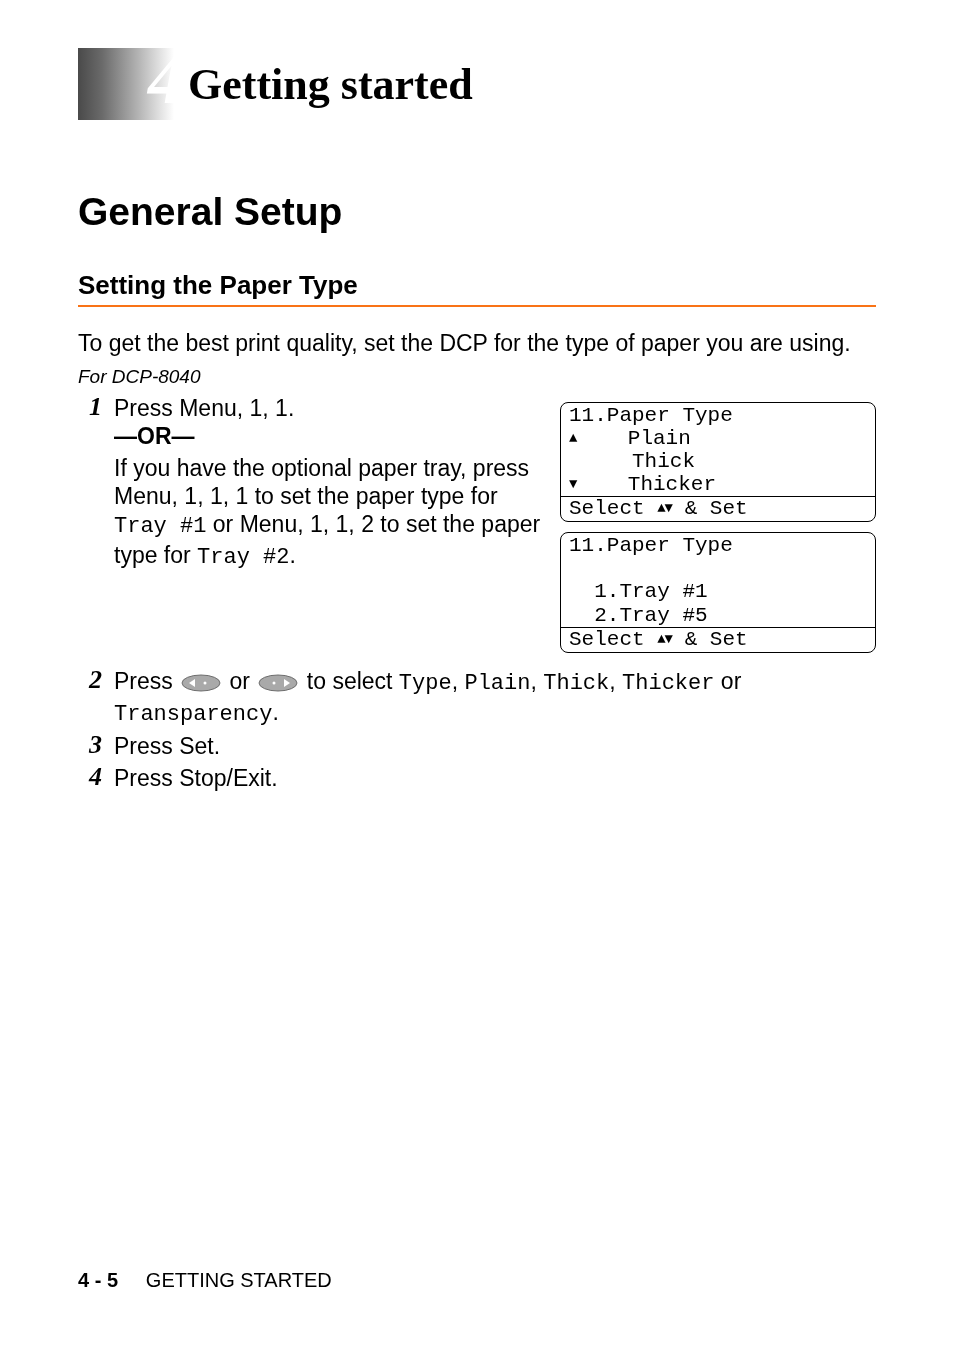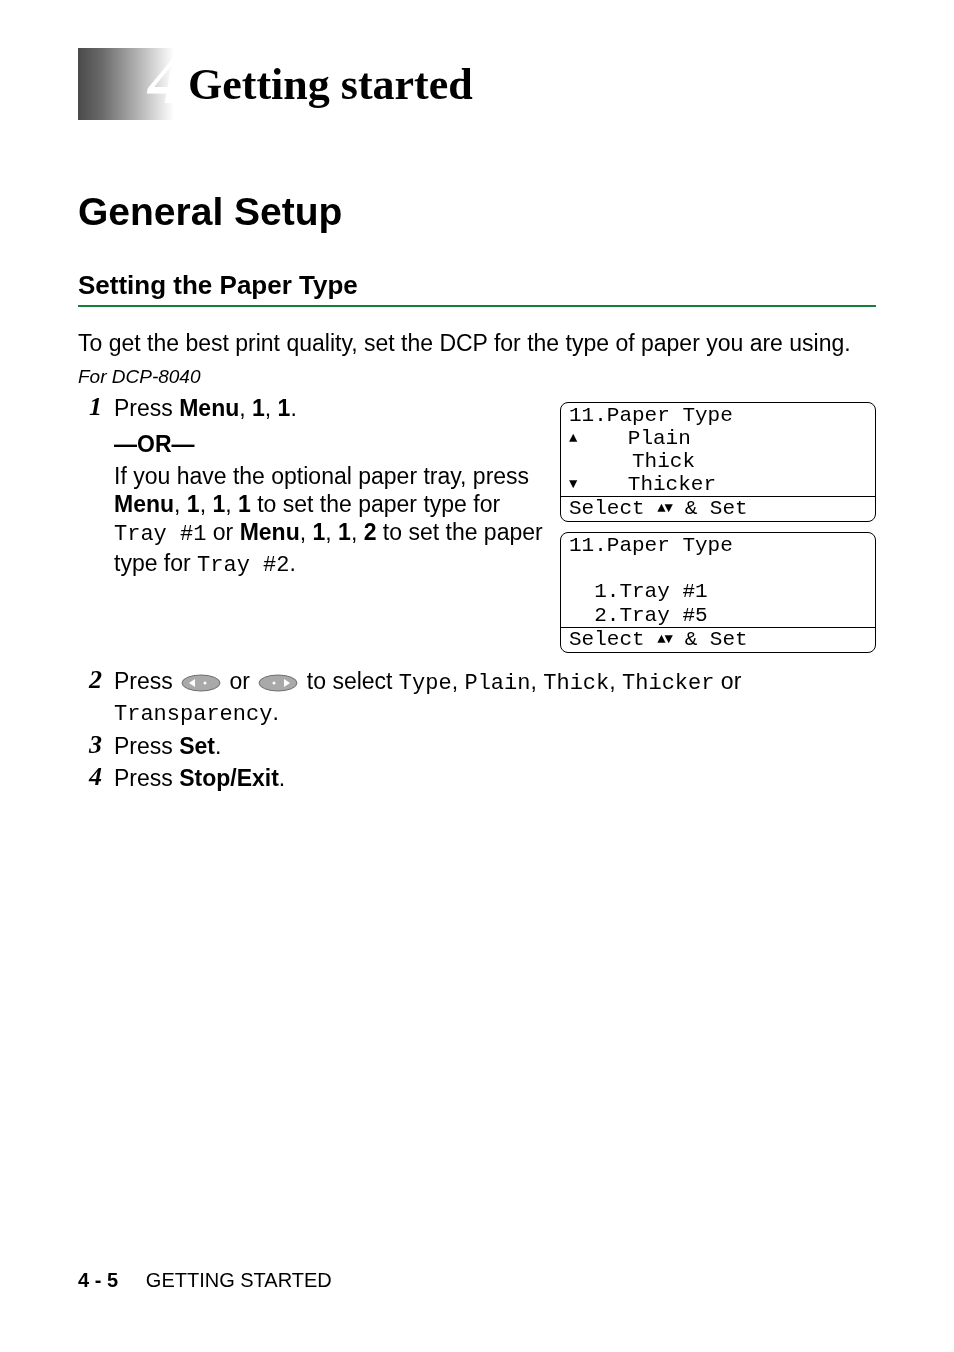--- a/index.html
+++ b/index.html
@@ -47,21 +47,21 @@
       font-size: 44px;
     }
     .section-title {
       font-size: 39px;
       font-weight: bold;
       margin-bottom: 36px;
     }
     .subsection-title {
       font-size: 26px;
       font-weight: bold;
-      border-bottom: 2px solid #15803d;
+      border-bottom: 2px solid #f97316;
       padding-bottom: 4px;
       margin-bottom: 22px;
     }
     .intro-text {
       font-size: 23px;
       line-height: 1.25;
       margin-bottom: 8px;
     }
     .model-note {
       font-style: italic;
@@ -97,25 +97,25 @@
     }
     .step-body {
       font-size: 23px;
       line-height: 1.22;
     }
     .step-body .mono {
       font-family: "Courier New", Courier, monospace;
       font-size: 22px;
     }
     .bold {
-      font-weight: bold;
+      font-weight: normal;
     }
     .or-line {
       font-weight: bold;
-      margin-top: 8px;
+      margin-top: 0;
       margin-bottom: 4px;
     }
     .lcd-box {
       border: 1.5px solid #000;
       border-radius: 8px;
       font-family: "Courier New", Courier, monospace;
       font-size: 21px;
       line-height: 1.1;
       margin-bottom: 10px;
       overflow: hidden;

